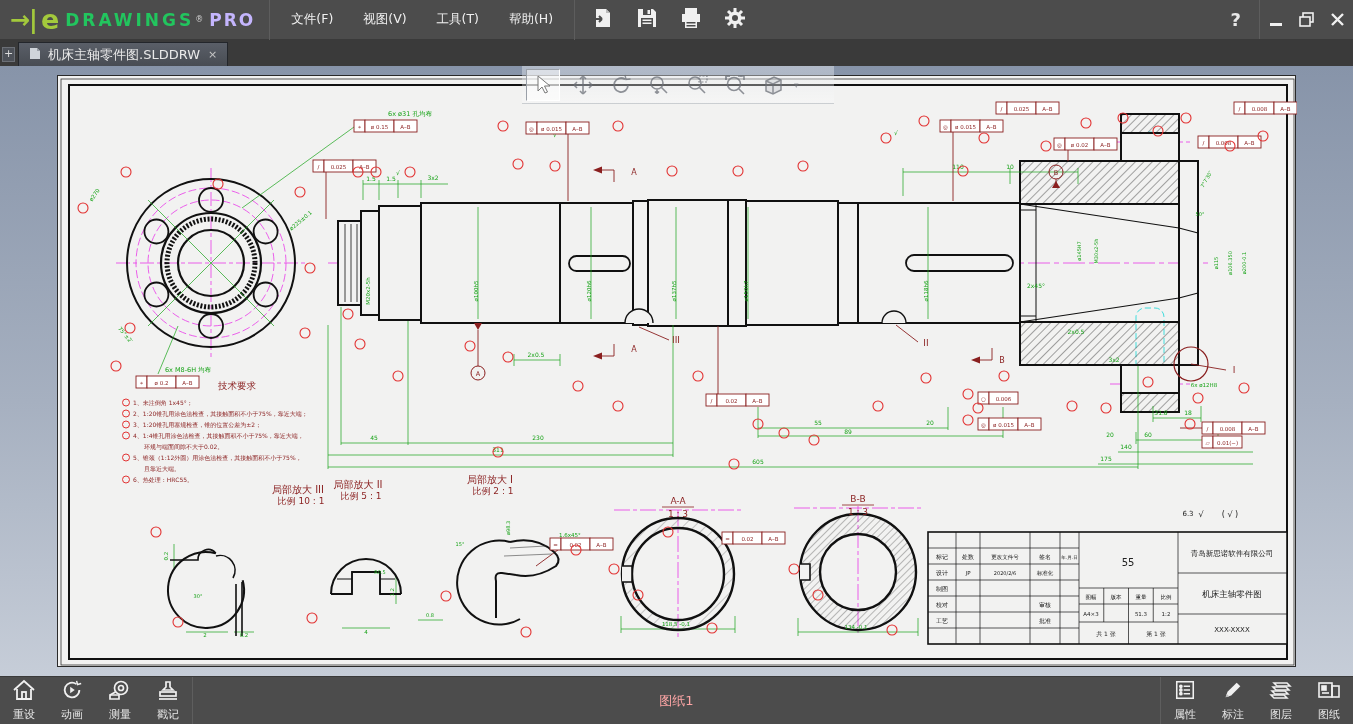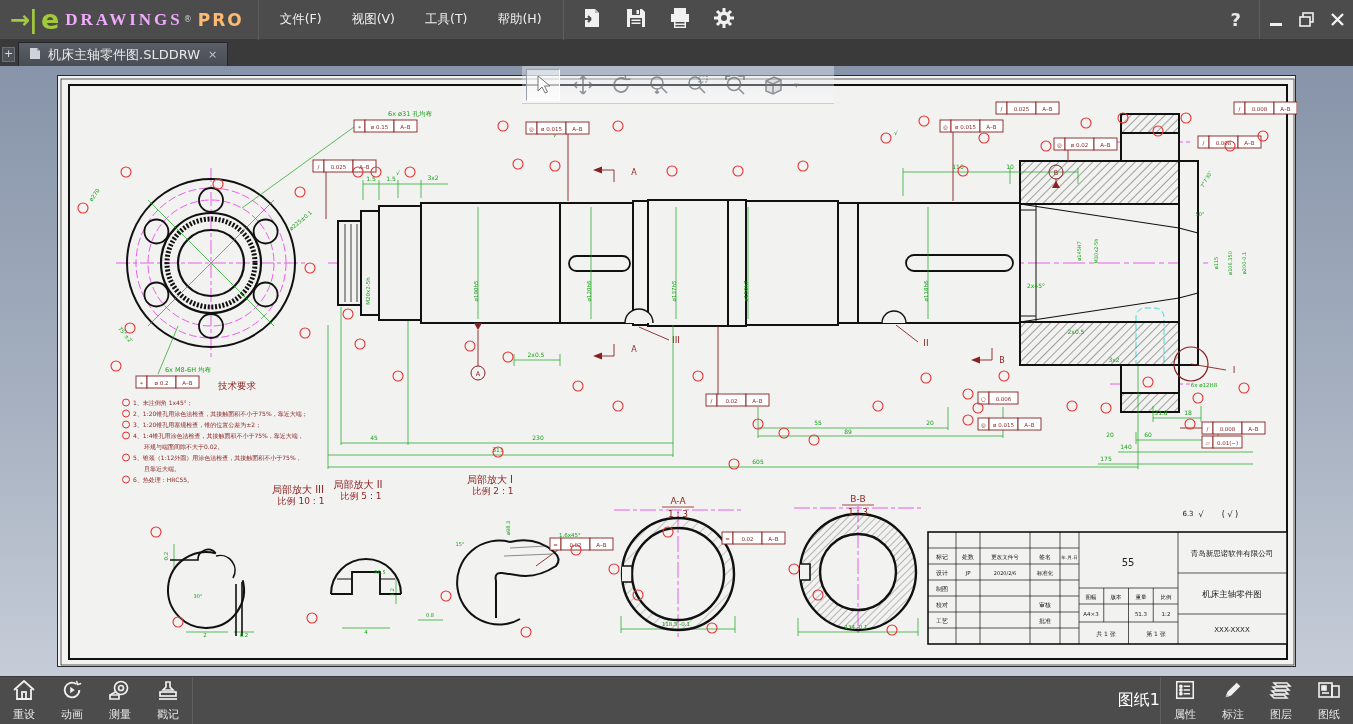--- a/index.html
+++ b/index.html
@@ -4,23 +4,23 @@
 <style>
   * { margin:0; padding:0; box-sizing:border-box; }
   html,body { width:1353px; height:724px; overflow:hidden; font-family:"DejaVu Sans",sans-serif; background:#4c4c4c; }
   .app { position:relative; width:1353px; height:724px; }
 
   
   .titlebar { position:absolute; left:0; top:0; width:1353px; height:40px; background:#4c4c4c; display:flex; align-items:center; border-bottom:1px solid #3a3a3a; }
   .logo { display:flex; align-items:center; padding:0 14px 0 10px; height:100%; }
   .logo-mark { color:#a3c93c; font-size:24px; font-weight:bold; letter-spacing:-1px; margin-right:4px; }
   .logo-e { color:#a3c93c; font-size:27px; font-weight:bold; margin-right:6px; }
-  .logo-drawings { color:#f0abfc; font-size:17px; letter-spacing:3px; font-weight:bold;font-family:Liberation Serif, serif; }
+  .logo-drawings { color:#22c55e; font-size:17px; letter-spacing:3px; font-weight:bold; }
   .logo-reg { color:#cfcfcf; font-size:8px; vertical-align:super; margin:0 6px 0 1px; }
-  .logo-pro { color:#fdba74; font-size:17px; letter-spacing:2px; font-weight:bold; }
+  .logo-pro { color:#c4b5fd; font-size:17px; letter-spacing:2px; font-weight:bold; }
   .tb-sep { width:1px; height:40px; background:#5d5d5d; }
   .menus { display:flex; height:100%; align-items:center; padding:0 6px; }
   .menu-item { color:#f0f0f0; font-size:12.5px; padding:0 15px; height:100%; display:flex; align-items:center; cursor:default; }
   .tb-icons { display:flex; align-items:center; gap:8px; padding:0 10px; }
   .tb-btn { width:36px; height:32px; display:flex; align-items:center; justify-content:center; }
   .tb-spacer { flex:1; }
   .help-btn { color:#e8e8e8; font-size:18px; font-weight:bold; padding:0 18px; }
   .win-controls { display:flex; height:100%; align-items:stretch; border-left:1px solid #5d5d5d; }
   .win-btn { width:31px; display:flex; align-items:center; justify-content:center; }
 
@@ -41,21 +41,21 @@
   .gt-ico { width:38px; height:34px; display:flex; align-items:center; justify-content:center; opacity:.75; }
   .gt-ico.sel { width:34px; height:32px; background:rgba(255,255,255,.55); border:1px solid #9aa0a8; border-right-color:#fff; border-bottom-color:#fff; margin:0 4px; opacity:1; }
   .gt-caret { opacity:.6; font-size:9px; color:#6c7078; padding-left:2px; }
 
   
   .statusbar { position:absolute; left:0; top:676px; width:1353px; height:48px; background:#4c4c4c; border-top:1px solid #3a3a3a; display:flex; align-items:center; }
   .sb-group { display:flex; height:100%; align-items:flex-start; }
   .sb-btn { width:48px; height:100%; display:flex; flex-direction:column; align-items:center; justify-content:center; gap:2px; }
   .sb-label { color:#e8e8e8; font-size:11px; }
   .sb-sep { width:1px; height:48px; background:#5e5e5e; }
-  .sb-center { flex:1; text-align:right; color:#ffffff; font-size:16px; }
+  .sb-center { flex:1; text-align:center; color:#fca5a5; font-size:13px; }
 
   svg text { font-family:"DejaVu Sans",sans-serif; }
   .dim { fill:#17a317; }
   .red { fill:#8a1f1f; }
   .blk { fill:#222; }
 </style>
 </head>
 <body>
 
 <div class="app">

